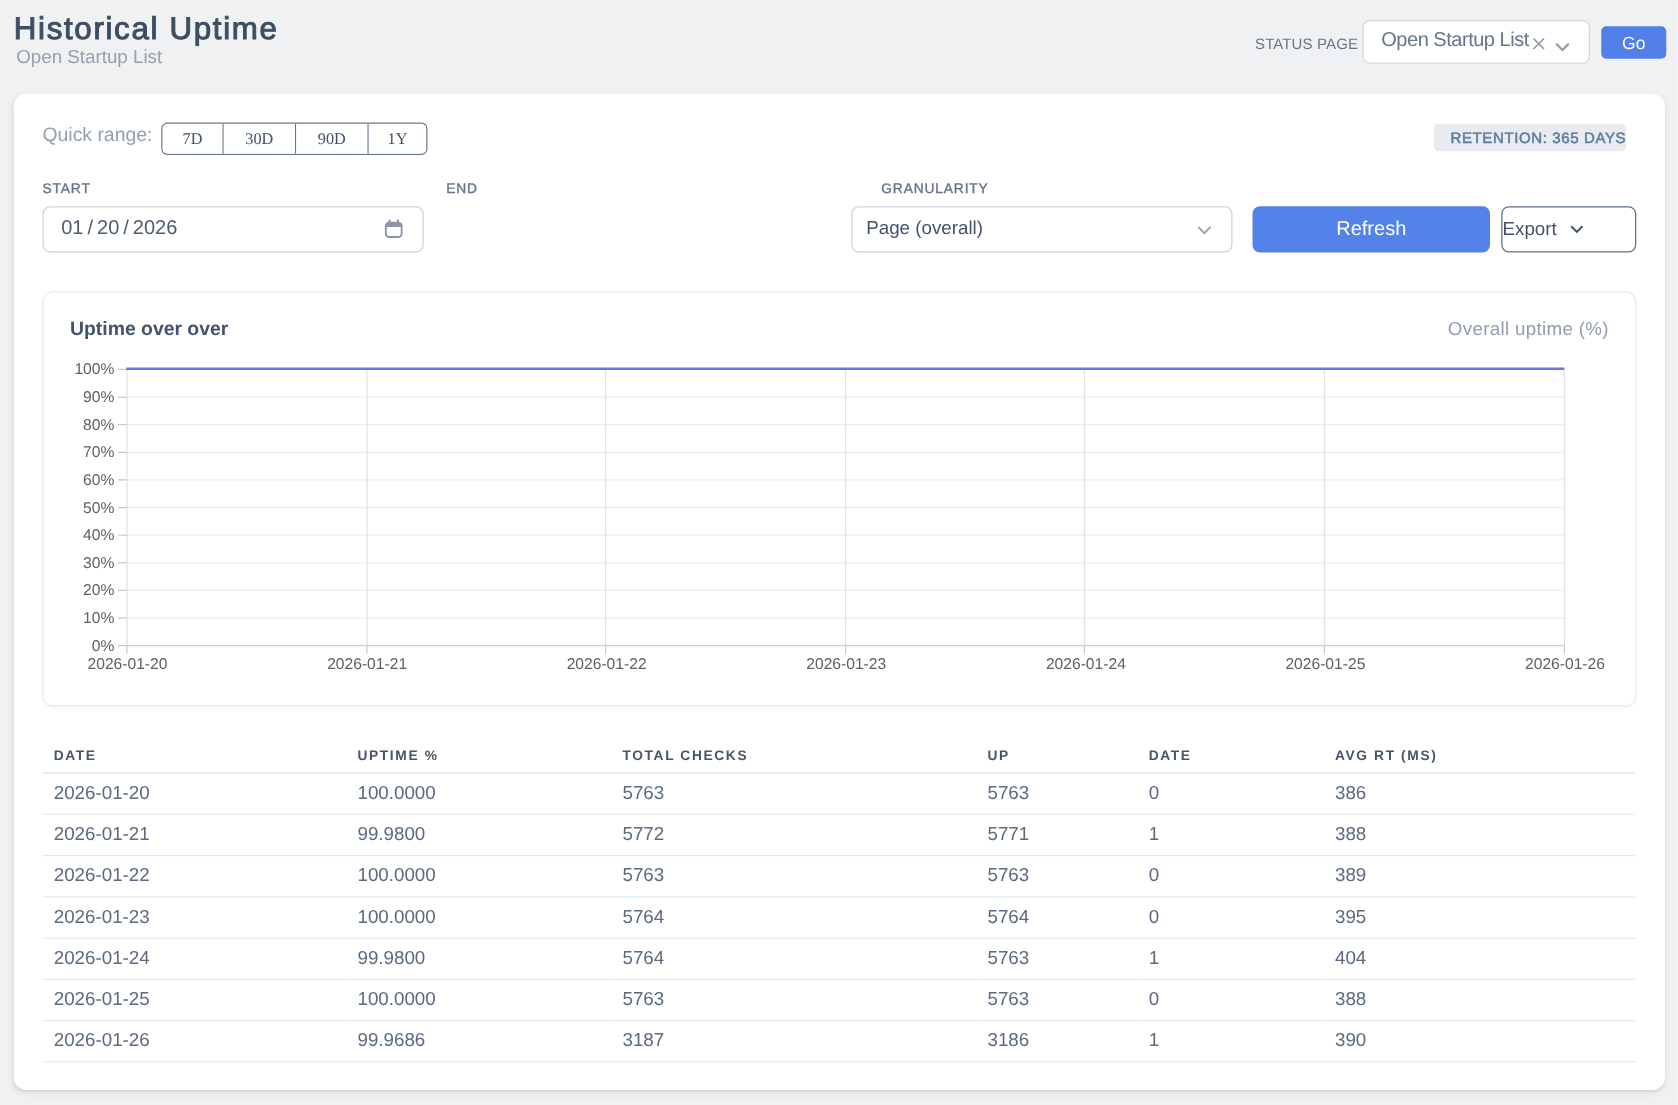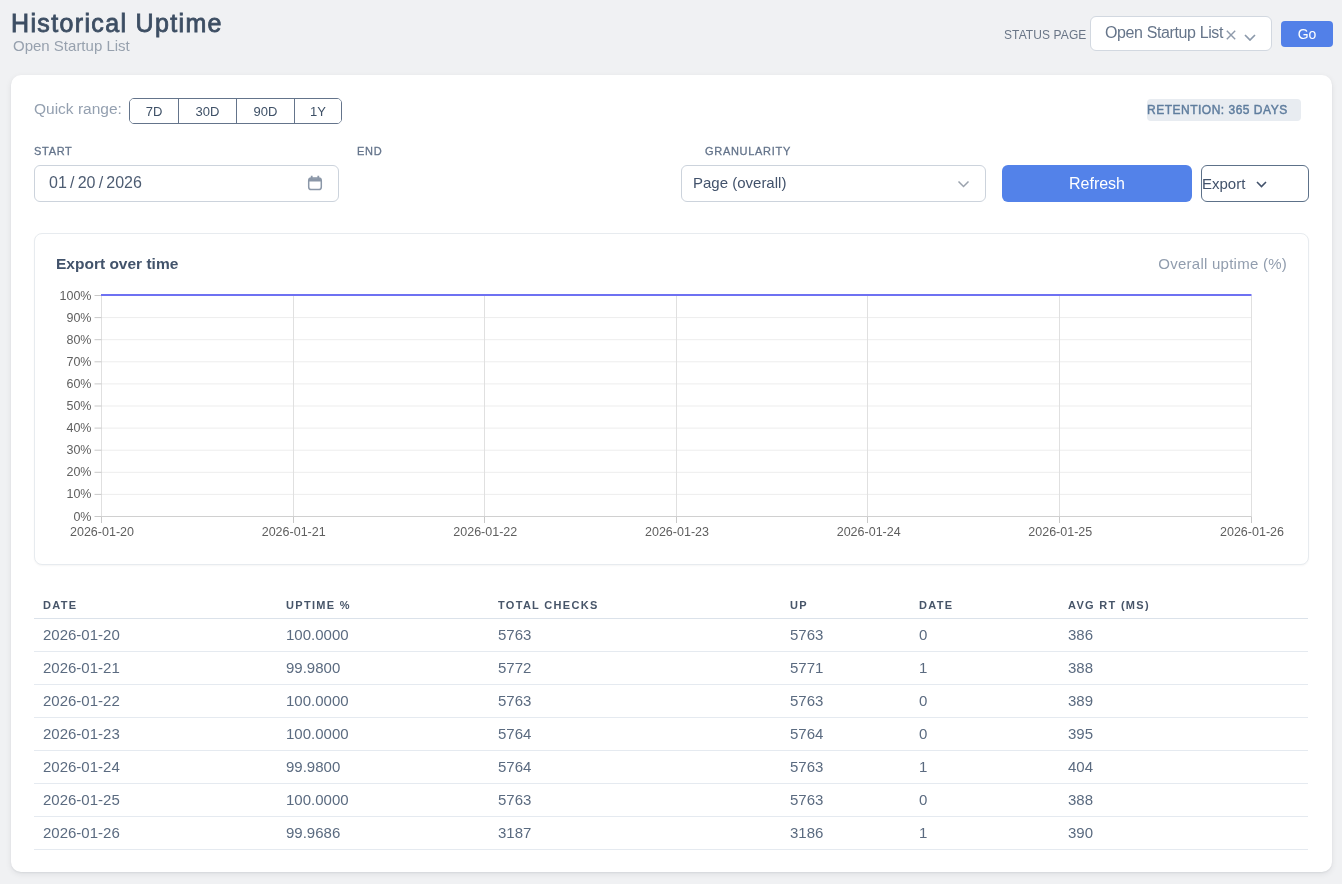--- a/index.html
+++ b/index.html
@@ -15,23 +15,23 @@
 #sp-select .x { position:absolute; left:135px; top:13px; }
 #sp-select .chev { position:absolute; left:153px; top:17px; }
 #go-btn { left:1281px; top:21px; width:52px; height:26px; background:#5280e8; border-radius:4px; color:#fff; font-size:14px; text-align:center; line-height:26px; }
 
 
 #panel { left:11px; top:75px; width:1321px; height:797px; background:#fff; border-radius:10px; box-shadow:0 1px 2px rgba(16,24,40,.06), 0 2px 6px rgba(16,24,40,.08);padding-left:33px; }
 
 
 #qr-label { left:23px; top:25px; font-size:15.5px; color:#94a0b0; }
 #qr-group { left:118px; top:23px; height:26px; display:flex; border:1px solid #64748b; border-radius:5px; overflow:hidden; background:#fff; }
-#qr-group button { font-family:Liberation Sans, sans-serif; background:#fff; border:none; border-right:1px solid #64748b; font-size:13px; color:#3e5066; height:100%; }
+#qr-group button { font-family:Liberation Serif, serif; background:#fff; border:none; border-right:1px solid #64748b; font-size:13px; color:#3e5066; height:100%; }
 #qr-group button:last-child { border-right:none; }
-#badge { left:1136px; top:24px; width:154px; height:22px; background:#e8ecf1; border-radius:4px; color:#5f7d9e; font-size:12px; -webkit-text-stroke:0.45px #5f7d9e; letter-spacing:0.5px; text-align:left; line-height:22px; }
+#badge { left:1136px; top:24px; width:154px; height:22px; background:#e8ecf1; border-radius:4px; color:#5f7d9e; font-size:12px; -webkit-text-stroke:0.45px #5f7d9e; letter-spacing:0.5px; text-align:right; line-height:22px; }
 
 
 .flabel { font-size:11px; font-weight:normal; -webkit-text-stroke:0.3px #64748b; letter-spacing:0.7px; color:#64748b; }
 .input { position:absolute; top:90px; width:305px; height:37px; background:#fff; border:1px solid #ccd3dc; border-radius:6px; }
 .input .val { position:absolute; left:14px; top:8px; font-size:16px; color:#4d5c72; }
 #refresh { left:991px; top:90px; width:190px; height:37px; background:#5382e9; border-radius:6px; color:#fff; font-size:16px; text-align:center; line-height:37px; }
 #export { left:1190px; top:90px; width:108px; height:37px; background:#fff; border:1px solid #5d7189; border-radius:6px; color:#42526b; font-size:15px; text-align:left; line-height:35px; }
 
 
 #card { left:23px; top:158px; width:1275px; height:332px; background:#fff; border:1px solid #e7ebef; border-radius:8px; box-shadow:0 1px 2px rgba(0,0,0,.04); }
@@ -88,21 +88,21 @@
       </svg>
   </div>
   <div class="abs" id="refresh">Refresh</div>
   <div class="abs" id="export">Export
     <svg style="vertical-align:1px; margin-left:6px;" width="11" height="7" viewBox="0 0 11 7">
         <path d="M1 1 L5.5 5.5 L10 1" fill="none" stroke="#42526b" stroke-width="1.6"></path>
       </svg>
   </div>
 
   <div class="abs" id="card">
-    <h2>Export over time</h2>
+    <h2>Uptime over over</h2>
     <div class="rlabel">Overall uptime (%)</div>
     <svg class="abs" style="left:0; top:0;" width="1273" height="330" viewBox="0 0 1273 330">
 
       <g stroke="#ededed" stroke-width="1">
         <line x1="66.5" y1="83.6" x2="1216.5" y2="83.6"></line>
         <line x1="66.5" y1="105.7" x2="1216.5" y2="105.7"></line>
         <line x1="66.5" y1="127.8" x2="1216.5" y2="127.8"></line>
         <line x1="66.5" y1="149.9" x2="1216.5" y2="149.9"></line>
         <line x1="66.5" y1="172" x2="1216.5" y2="172"></line>
         <line x1="66.5" y1="194.1" x2="1216.5" y2="194.1"></line>

